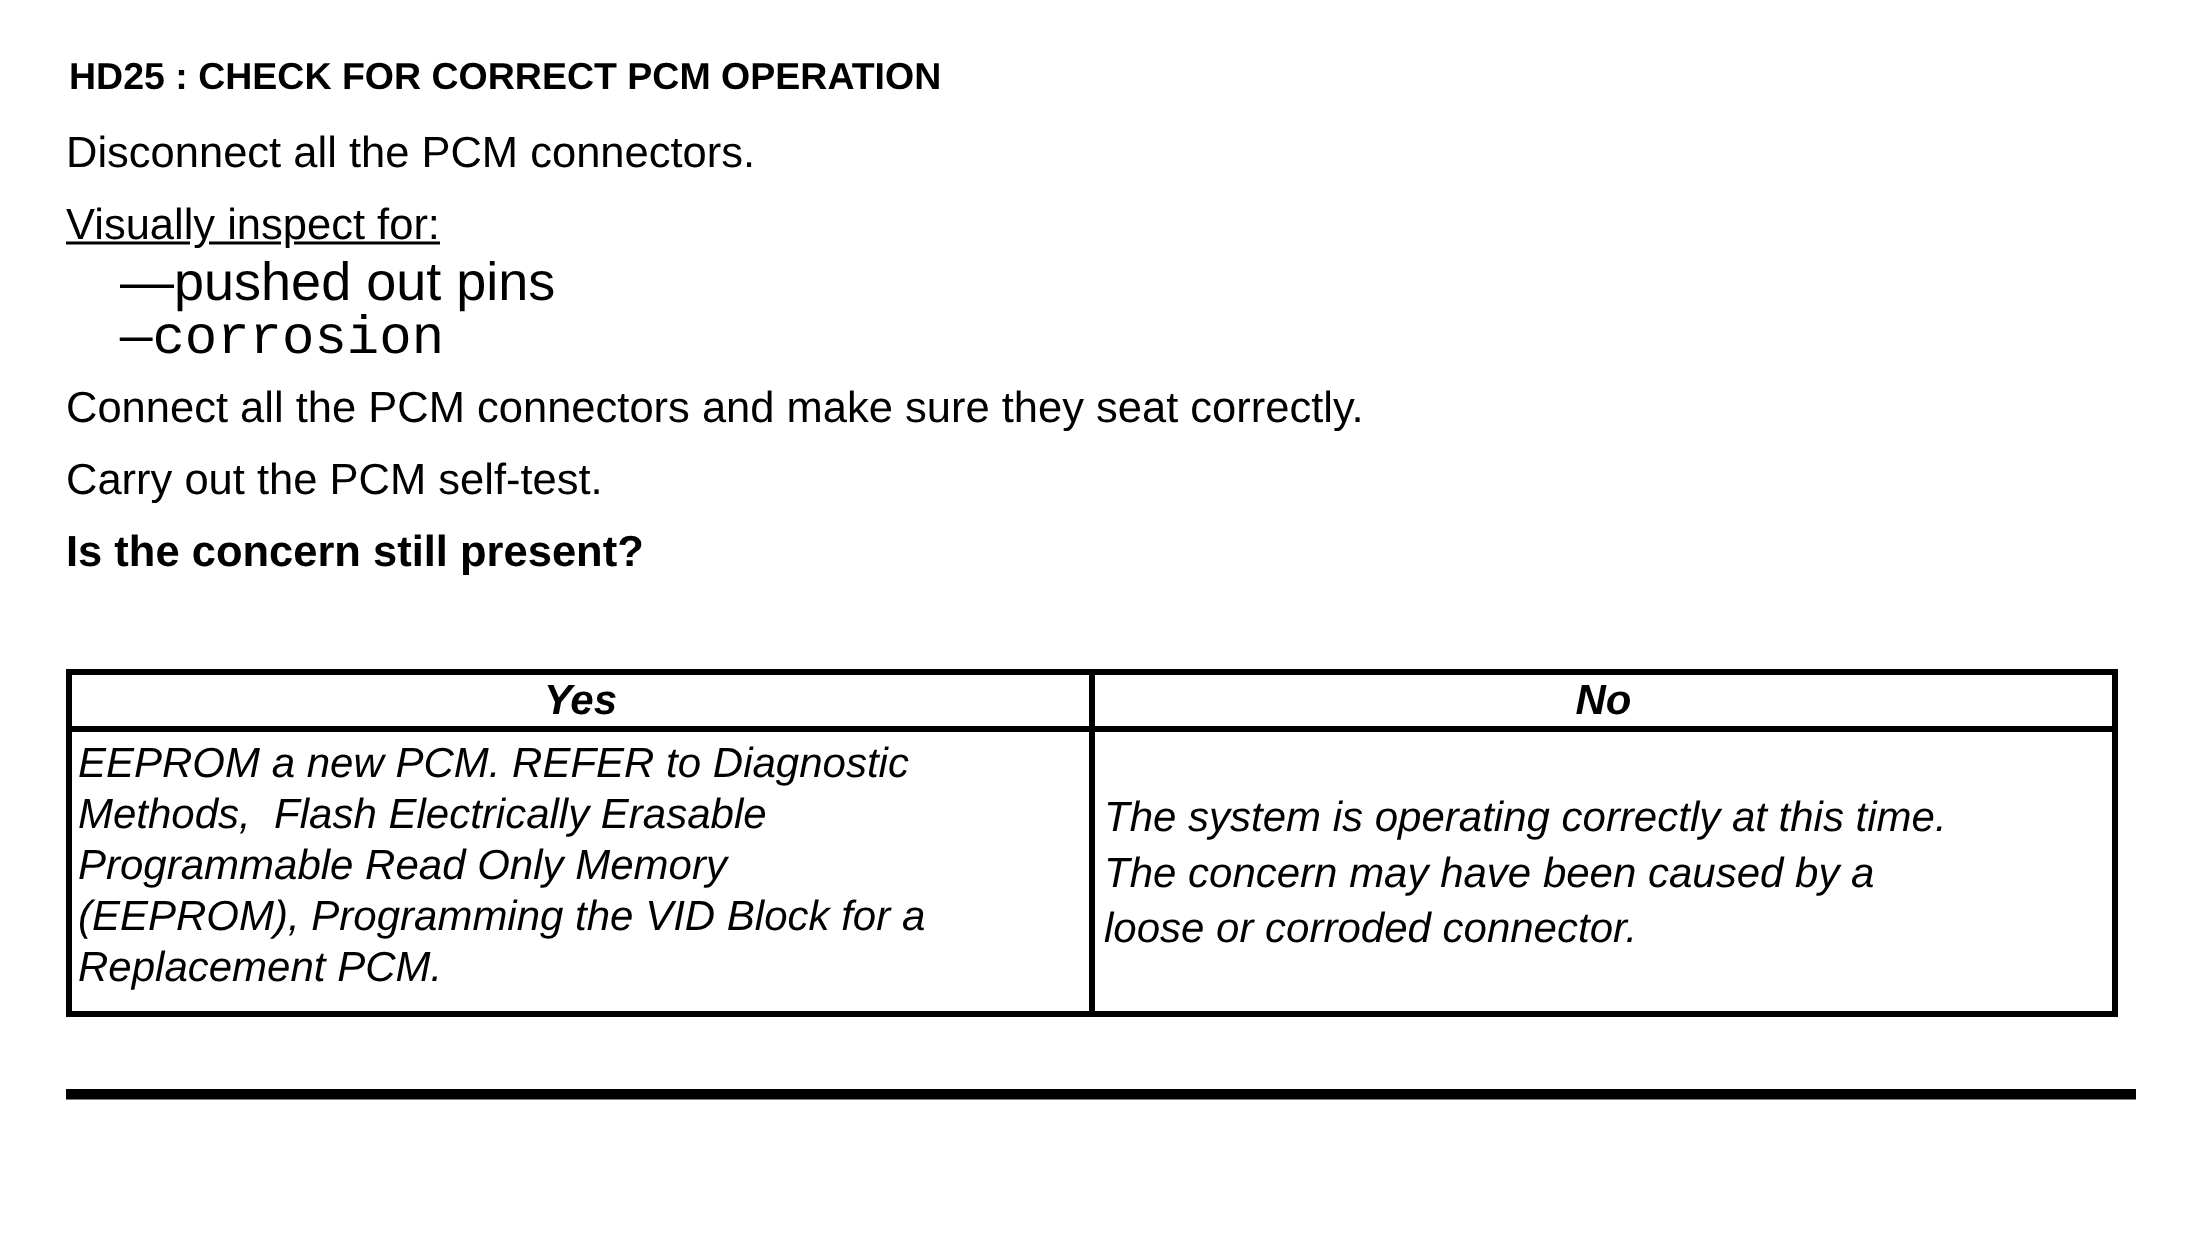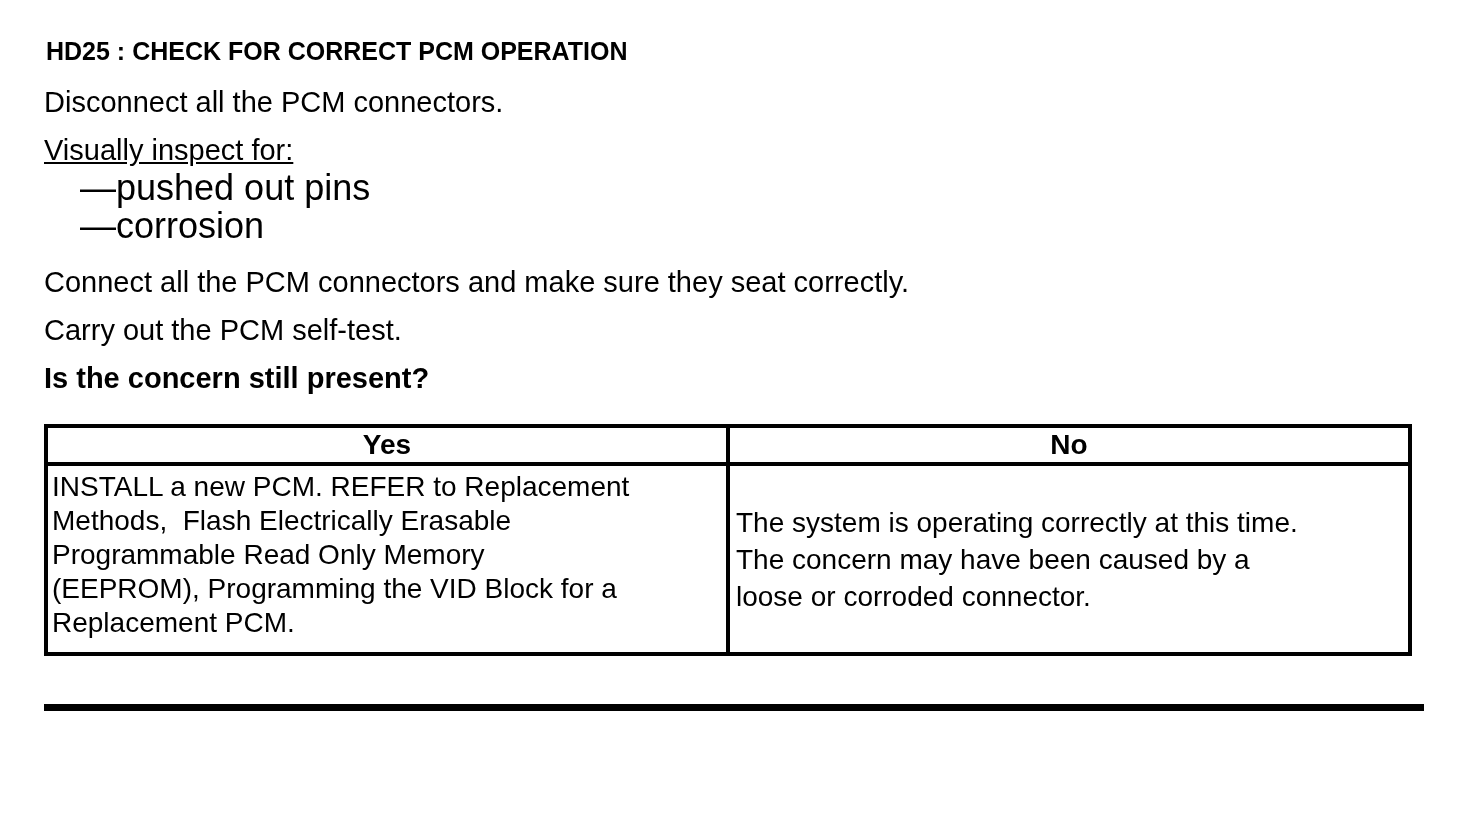--- a/index.html
+++ b/index.html
@@ -31,30 +31,31 @@
     white-space: pre-wrap;
   }
   .para.tight { margin-bottom: 2px; text-decoration: underline; }
   .list-item {
     font-size: 36px;
     line-height: 36px;
     margin: 0 0 2px 0;
     padding-left: 36px;
     white-space: pre-wrap;
   }
-  .list-item.last { margin-bottom: 20px; }
+  .list-item.last { margin-bottom: 10px; font-family: Liberation Mono, monospace; }
   .question {
     font-weight: bold;
     margin-bottom: 0;
   }
   table.result-table {
     border-collapse: collapse;
     table-layout: fixed;
     width: 1368px;
-    margin-top: 28px;
+    margin-top: 60px;
+    font-style: italic;
   }
   table.result-table th,
   table.result-table td {
     border: 4px solid #000000;
     box-sizing: border-box;
   }
   table.result-table th {
     width: 50%;
     height: 38px;
     font-size: 28px;
@@ -111,21 +112,21 @@
   <table class="result-table">
     <thead>
       <tr>
         <th>Yes</th>
         <th>No</th>
       </tr>
     </thead>
     <tbody>
       <tr>
         <td class="yes-cell">
-          <div class="cell-line">INSTALL a new PCM. REFER to Replacement</div>
+          <div class="cell-line">EEPROM a new PCM. REFER to Diagnostic</div>
           <div class="cell-line">Methods,  Flash Electrically Erasable</div>
           <div class="cell-line">Programmable Read Only Memory</div>
           <div class="cell-line">(EEPROM), Programming the VID Block for a</div>
           <div class="cell-line">Replacement PCM.</div>
         </td>
         <td class="no-cell">
           <div class="cell-line">The system is operating correctly at this time.</div>
           <div class="cell-line">The concern may have been caused by a</div>
           <div class="cell-line">loose or corroded connector.</div>
         </td>

